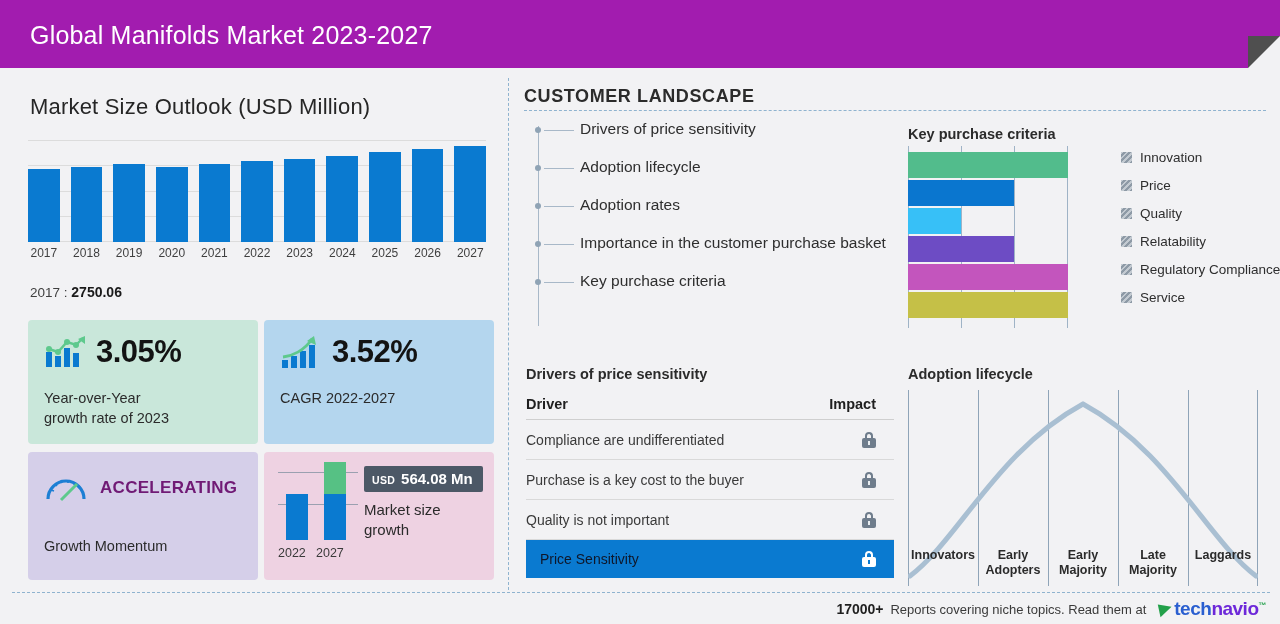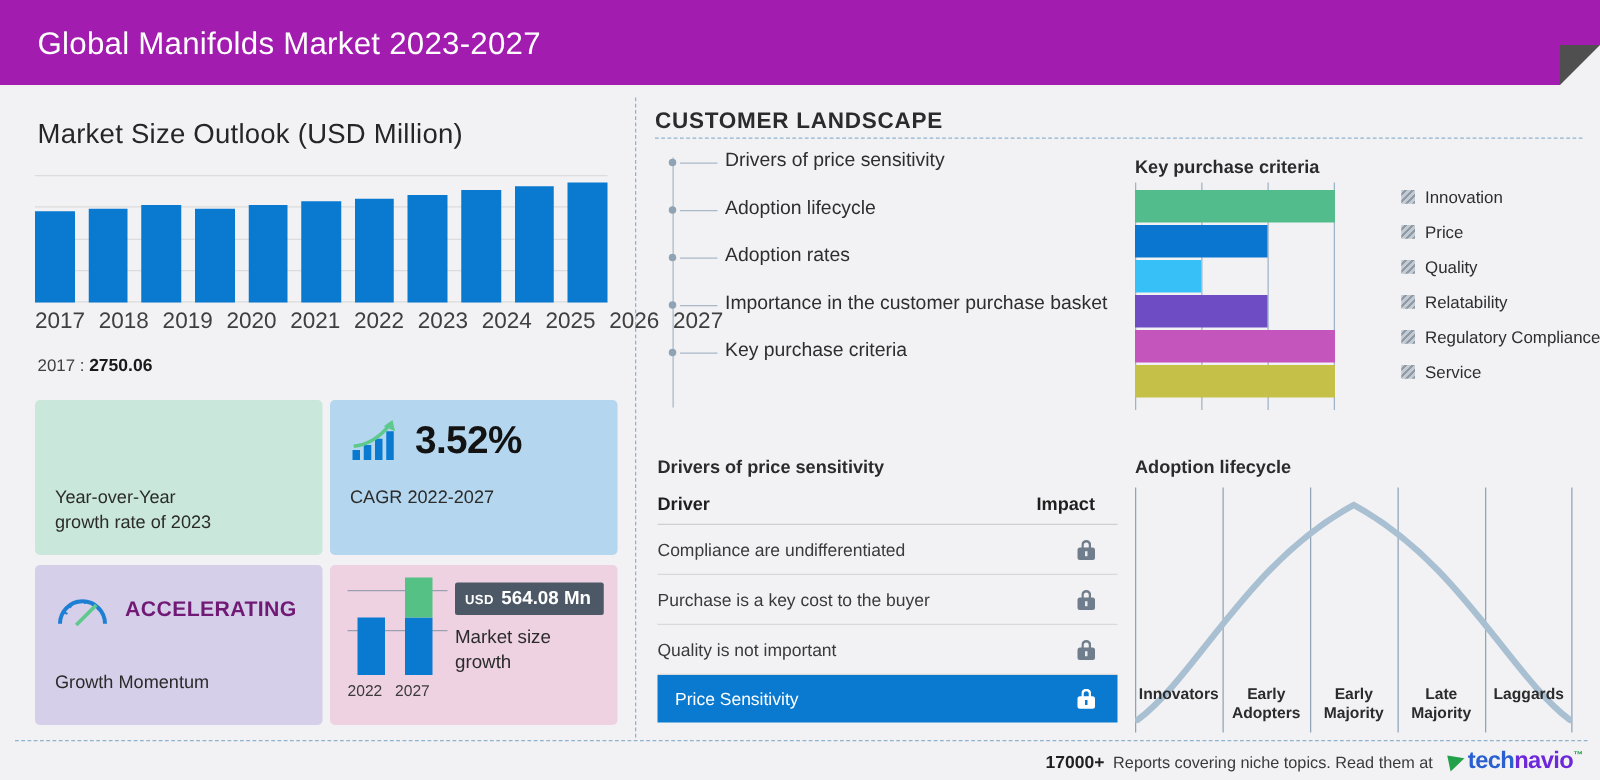--- a/index.html
+++ b/index.html
@@ -67,21 +67,21 @@
     flex: 1 1 0;
     background: #0a7ad0;
   }
   #chart-labels {
     position: absolute; left: 28px; top: 178px;
     width: 458px;
     display: flex; gap: 11px;
   }
   .bar-label {
     flex: 1 1 0; text-align: center;
-    font-size: 18px; color: #3f3f3f;
+    font-size: 12px; color: #3f3f3f;
   }
   #market-value-row {
     position: absolute; left: 30px; top: 216px;
     font-size: 13.5px; color: #3f3f3f;
   }
   #market-value-row b { color: #1a1a1a; font-size: 14px; }
 
   
   .stat-card {
     position: absolute;
@@ -218,21 +218,21 @@
     height: 40px;
     border-bottom: 1px solid #d9d9d9;
     padding-right: 18px;
   }
   .drv-row:last-child { border-bottom: none; }
   .drv-name { font-size: 14px; color: #3a3a3a; }
   .drv-row.highlight {
     background: #0a7ad0; height: 38px; padding-left: 14px;
     border-bottom: none;
   }
-  .drv-row.highlight .drv-name { color: #ffffff; }
+  .drv-row.highlight .drv-name { color: #0f172a; }
   .lock {
     position: relative; width: 14px; height: 16px; flex: 0 0 14px;
   }
   .lock-body {
     position: absolute; left: 0; bottom: 0;
     width: 14px; height: 10px; border-radius: 2px; background: #6f7d8c;
   }
   .lock-shackle {
     position: absolute; left: 3px; top: 0;
     width: 8px; height: 8px;
@@ -340,20 +340,35 @@
         <div class="bar-label">2026</div>
         <div class="bar-label">2027</div>
       </div>
 
     <div id="market-value-row">
       <span>2017 :</span>
       <b>2750.06</b>
     </div>
 
     <div class="stat-card" id="card-yoy">
+      <div class="stat-head">
+        <svg width="42" height="34" viewBox="0 0 42 34">
+          <rect x="2" y="17" width="6" height="15" fill="#0a7ad0"></rect>
+          <rect x="11" y="21" width="6" height="11" fill="#0a7ad0"></rect>
+          <rect x="20" y="13" width="6" height="19" fill="#0a7ad0"></rect>
+          <rect x="29" y="18" width="6" height="14" fill="#0a7ad0"></rect>
+          <polyline points="5,14 14,17 23,7 32,10 39,3" fill="none" stroke="#5ec98d" stroke-width="2.4"></polyline>
+          <circle cx="5" cy="14" r="3" fill="#5ec98d"></circle>
+          <circle cx="14" cy="17" r="3" fill="#5ec98d"></circle>
+          <circle cx="23" cy="7" r="3" fill="#5ec98d"></circle>
+          <circle cx="32" cy="10" r="3" fill="#5ec98d"></circle>
+          <polygon points="41,1 41,9 34,4" fill="#5ec98d"></polygon>
+        </svg>
+        <span class="stat-value">3.05%</span>
+      </div>
       <div class="stat-sub">
         <span>Year-over-Year</span><br>
         <span>growth rate of 2023</span>
       </div>
     </div>
 
     <div class="stat-card" id="card-cagr">
       <div class="stat-head">
         <svg width="42" height="34" viewBox="0 0 42 34">
           <rect x="2" y="25" width="6" height="8" fill="#0a7ad0"></rect>

